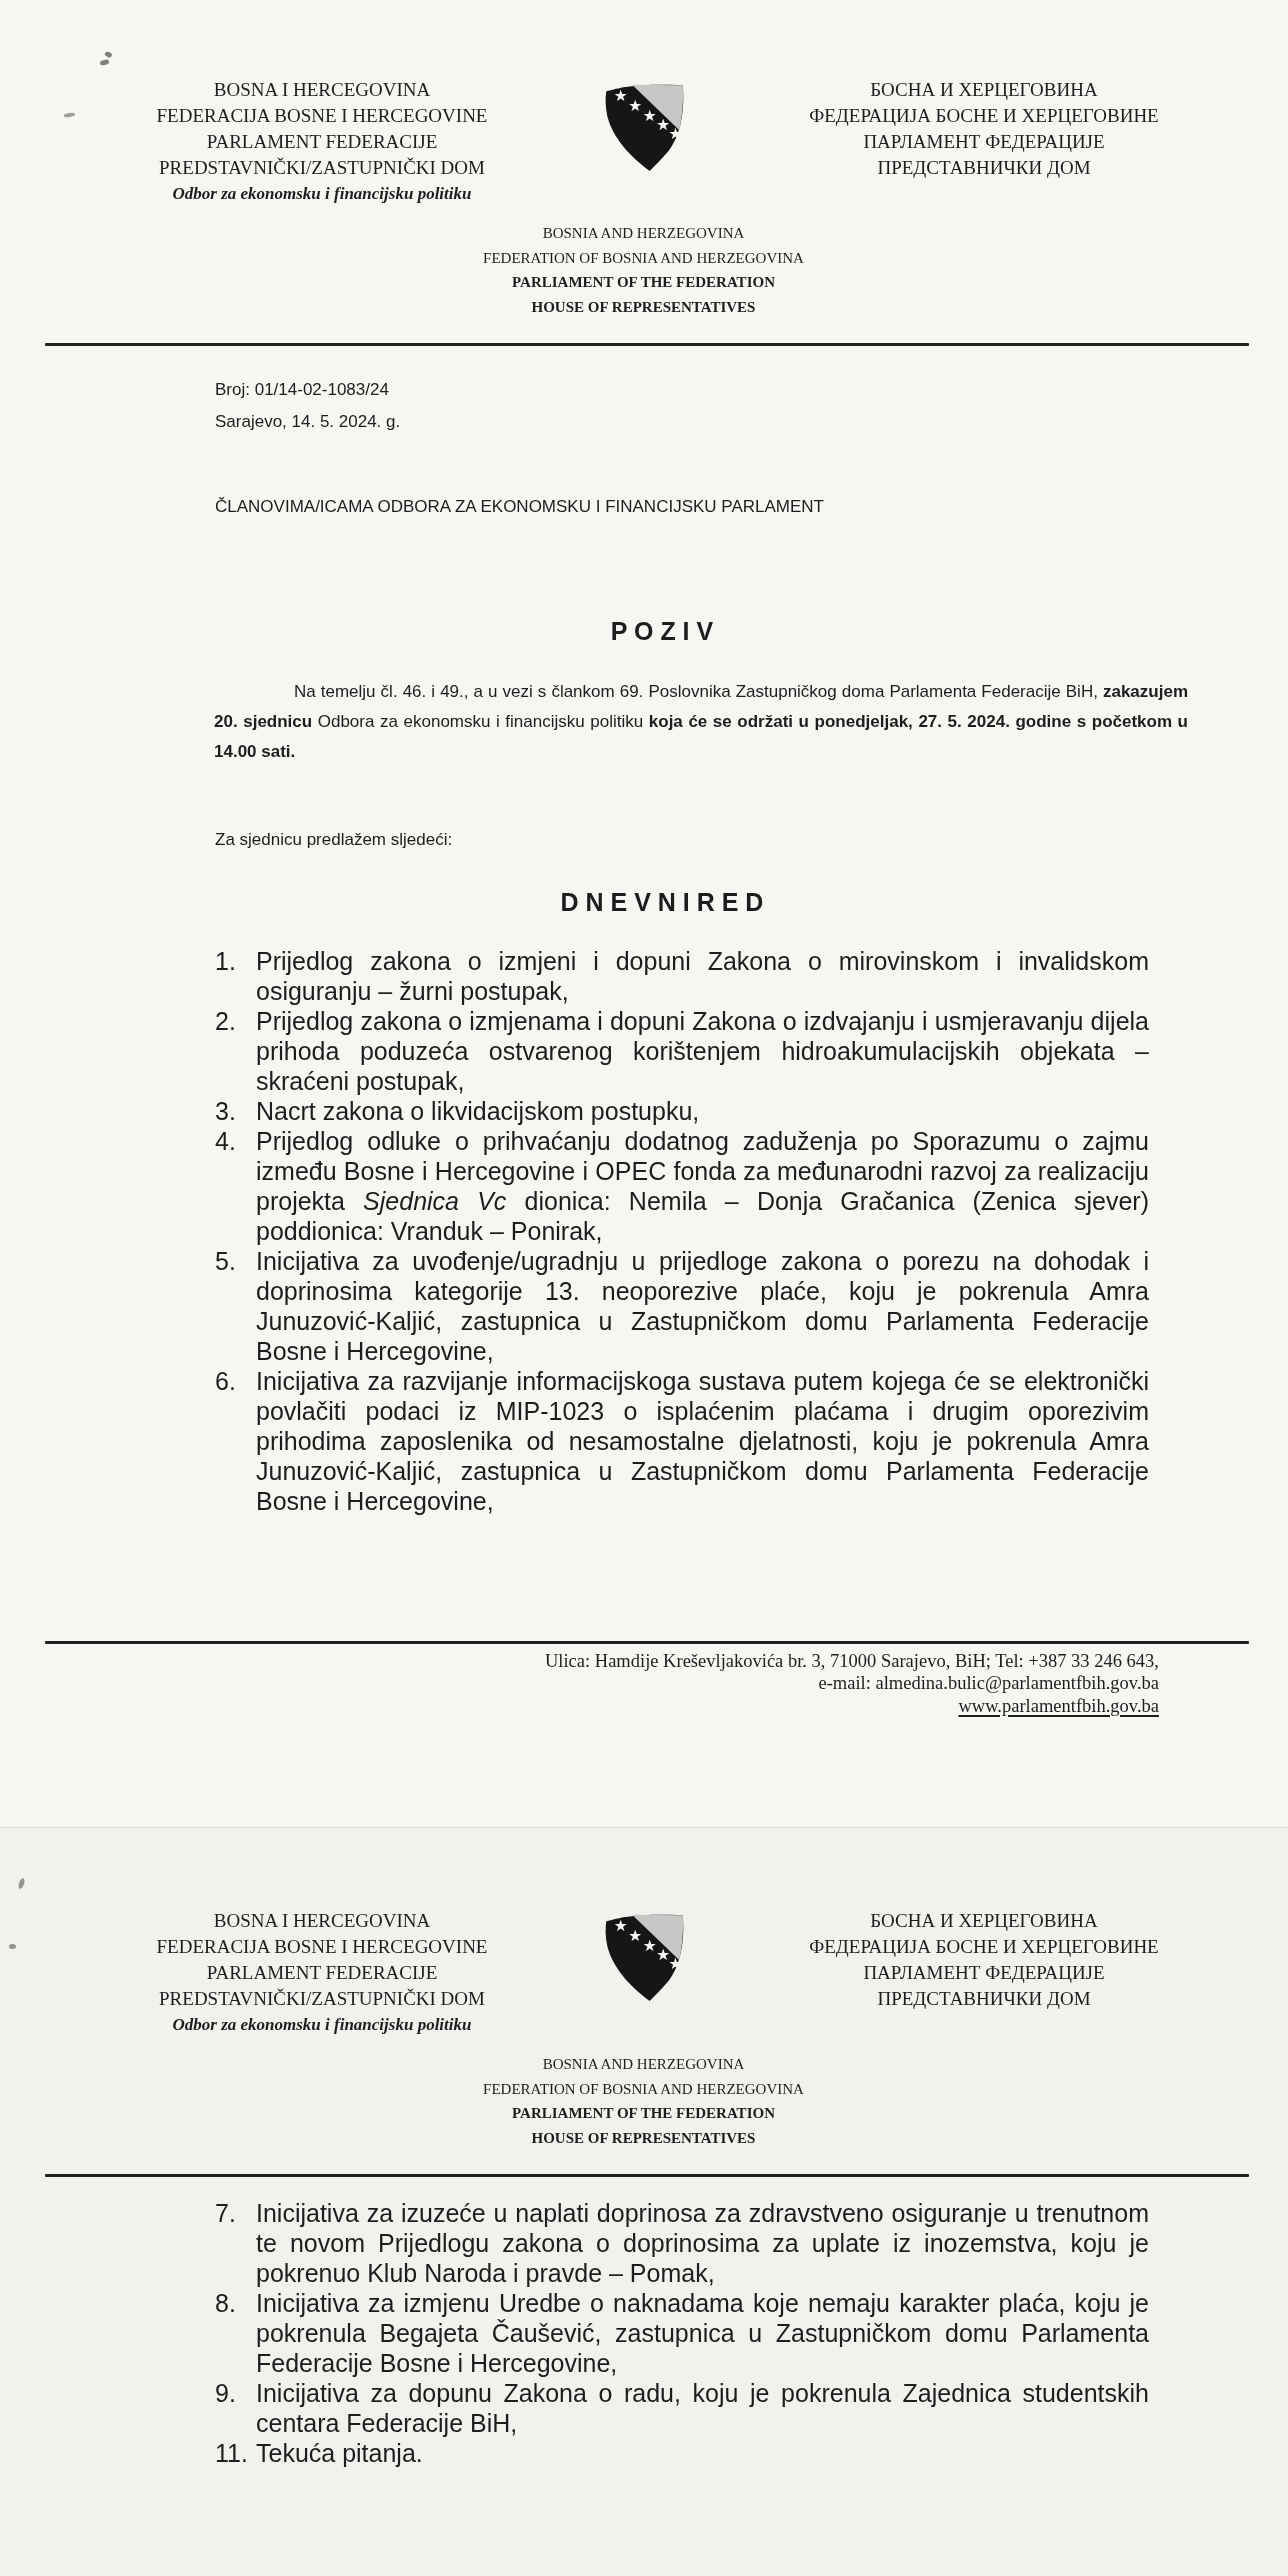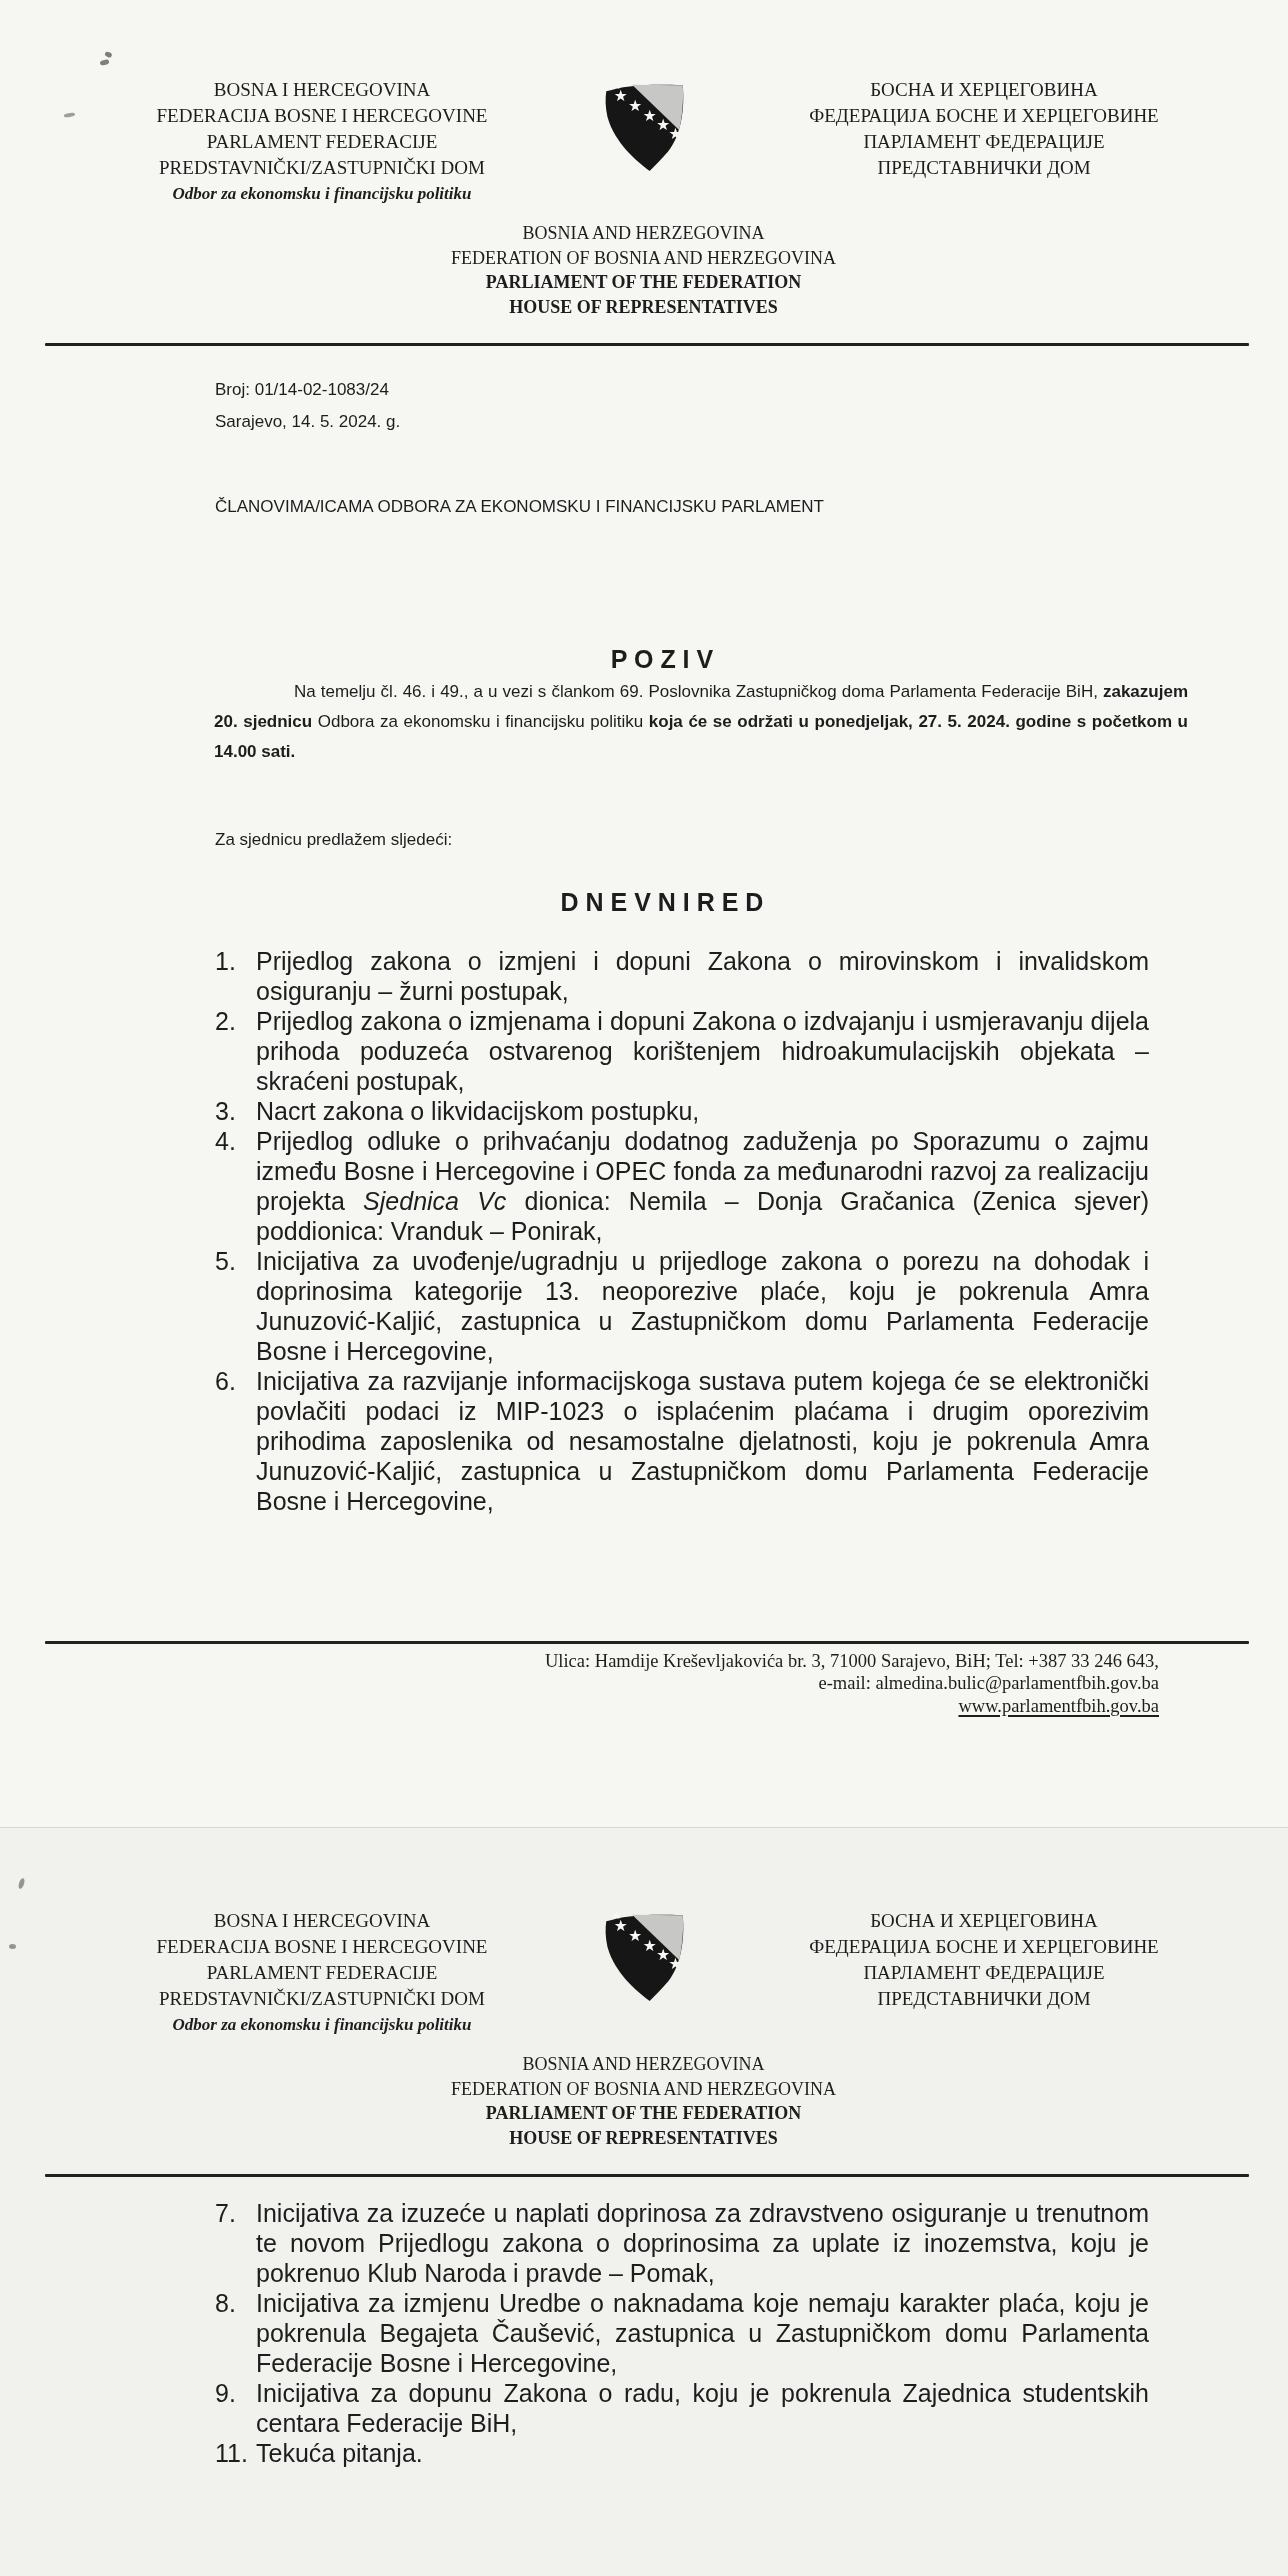--- a/index.html
+++ b/index.html
@@ -3,21 +3,21 @@
 <meta charset="utf-8">
 <style>
   html,body{margin:0;padding:0;background:#e9e9e7;}
   .canvas{position:relative;width:1288px;height:3661px;background:#f6f6f3;overflow:hidden;
           font-family:"Liberation Sans",sans-serif;color:#1d1d1d;}
   .p2bg{position:absolute;left:0;top:1827px;width:1288px;height:1834px;background:#f1f1ee;border-top:1px solid #d7d7d3;}
   .abs{position:absolute;}
   .serif{font-family:"Liberation Serif",serif;}
   .lhcol{font-size:19px;line-height:26px;text-align:center;}
   .lhcol .it{font-style:italic;font-weight:bold;font-size:17px;}
-  .eng{font-size:18px;line-height:24.5px;text-align:center;}
+  .eng{font-size:15px;line-height:24.5px;text-align:center;}
   .b{font-weight:bold;}
   .i{font-style:italic;}
   .rule{background:#212121;border-radius:1px;}
   .t48{font-size:17px;line-height:30px;margin-left:39px;}
   .just{text-align:justify;}
   .indent{text-indent:80px;}
   .list{font-size:25px;line-height:30px;}
   .li{position:relative;padding-left:81px;text-align:justify;}
   .li .num{position:absolute;left:40px;top:0;}
   .heading-center{text-align:center;font-weight:bold;font-size:25px;line-height:30px;}
@@ -72,21 +72,21 @@
 
   <div class="abs rule" style="left:45px;top:343px;width:1204px;height:2.6px;"></div>
 
   <div class="abs t48" style="left:176px;top:375px;">Broj: 01/14-02-1083/24</div>
   <div class="abs t48" style="left:176px;top:407px;">Sarajevo, 14. 5. 2024. g.</div>
 
   <div class="abs t48" style="left:176px;top:492px;width:979px;">
     <div>ČLANOVIMA/ICAMA ODBORA ZA EKONOMSKU I FINANCIJSKU PARLAMENT</div>
   </div>
 
-  <div class="abs heading-center" style="left:175px;top:616px;width:974px;margin-top:28px;">P O Z I V</div>
+  <div class="abs heading-center" style="left:175px;top:616px;width:974px;">P O Z I V</div>
 
   <div class="abs t48 just indent" style="left:175px;top:677px;width:974px;">
     <span>Na temelju čl. 46. i 49., a u vezi s člankom 69. Poslovnika Zastupničkog doma Parlamenta Federacije BiH, </span><span class="b">zakazujem 20. sjednicu </span><span>Odbora za ekonomsku i financijsku politiku </span><span class="b">koja će se održati u ponedjeljak, 27. 5. 2024. godine s početkom u 14.00 sati.</span>
   </div>
 
   <div class="abs t48" style="left:176px;top:825px;">Za sjednicu predlažem sljedeći:</div>
 
   <div class="abs heading-center" style="left:175px;top:887px;width:974px;">D N E V N I   R E D</div>
 
   <div class="abs list" style="left:175px;top:946px;width:974px;">

